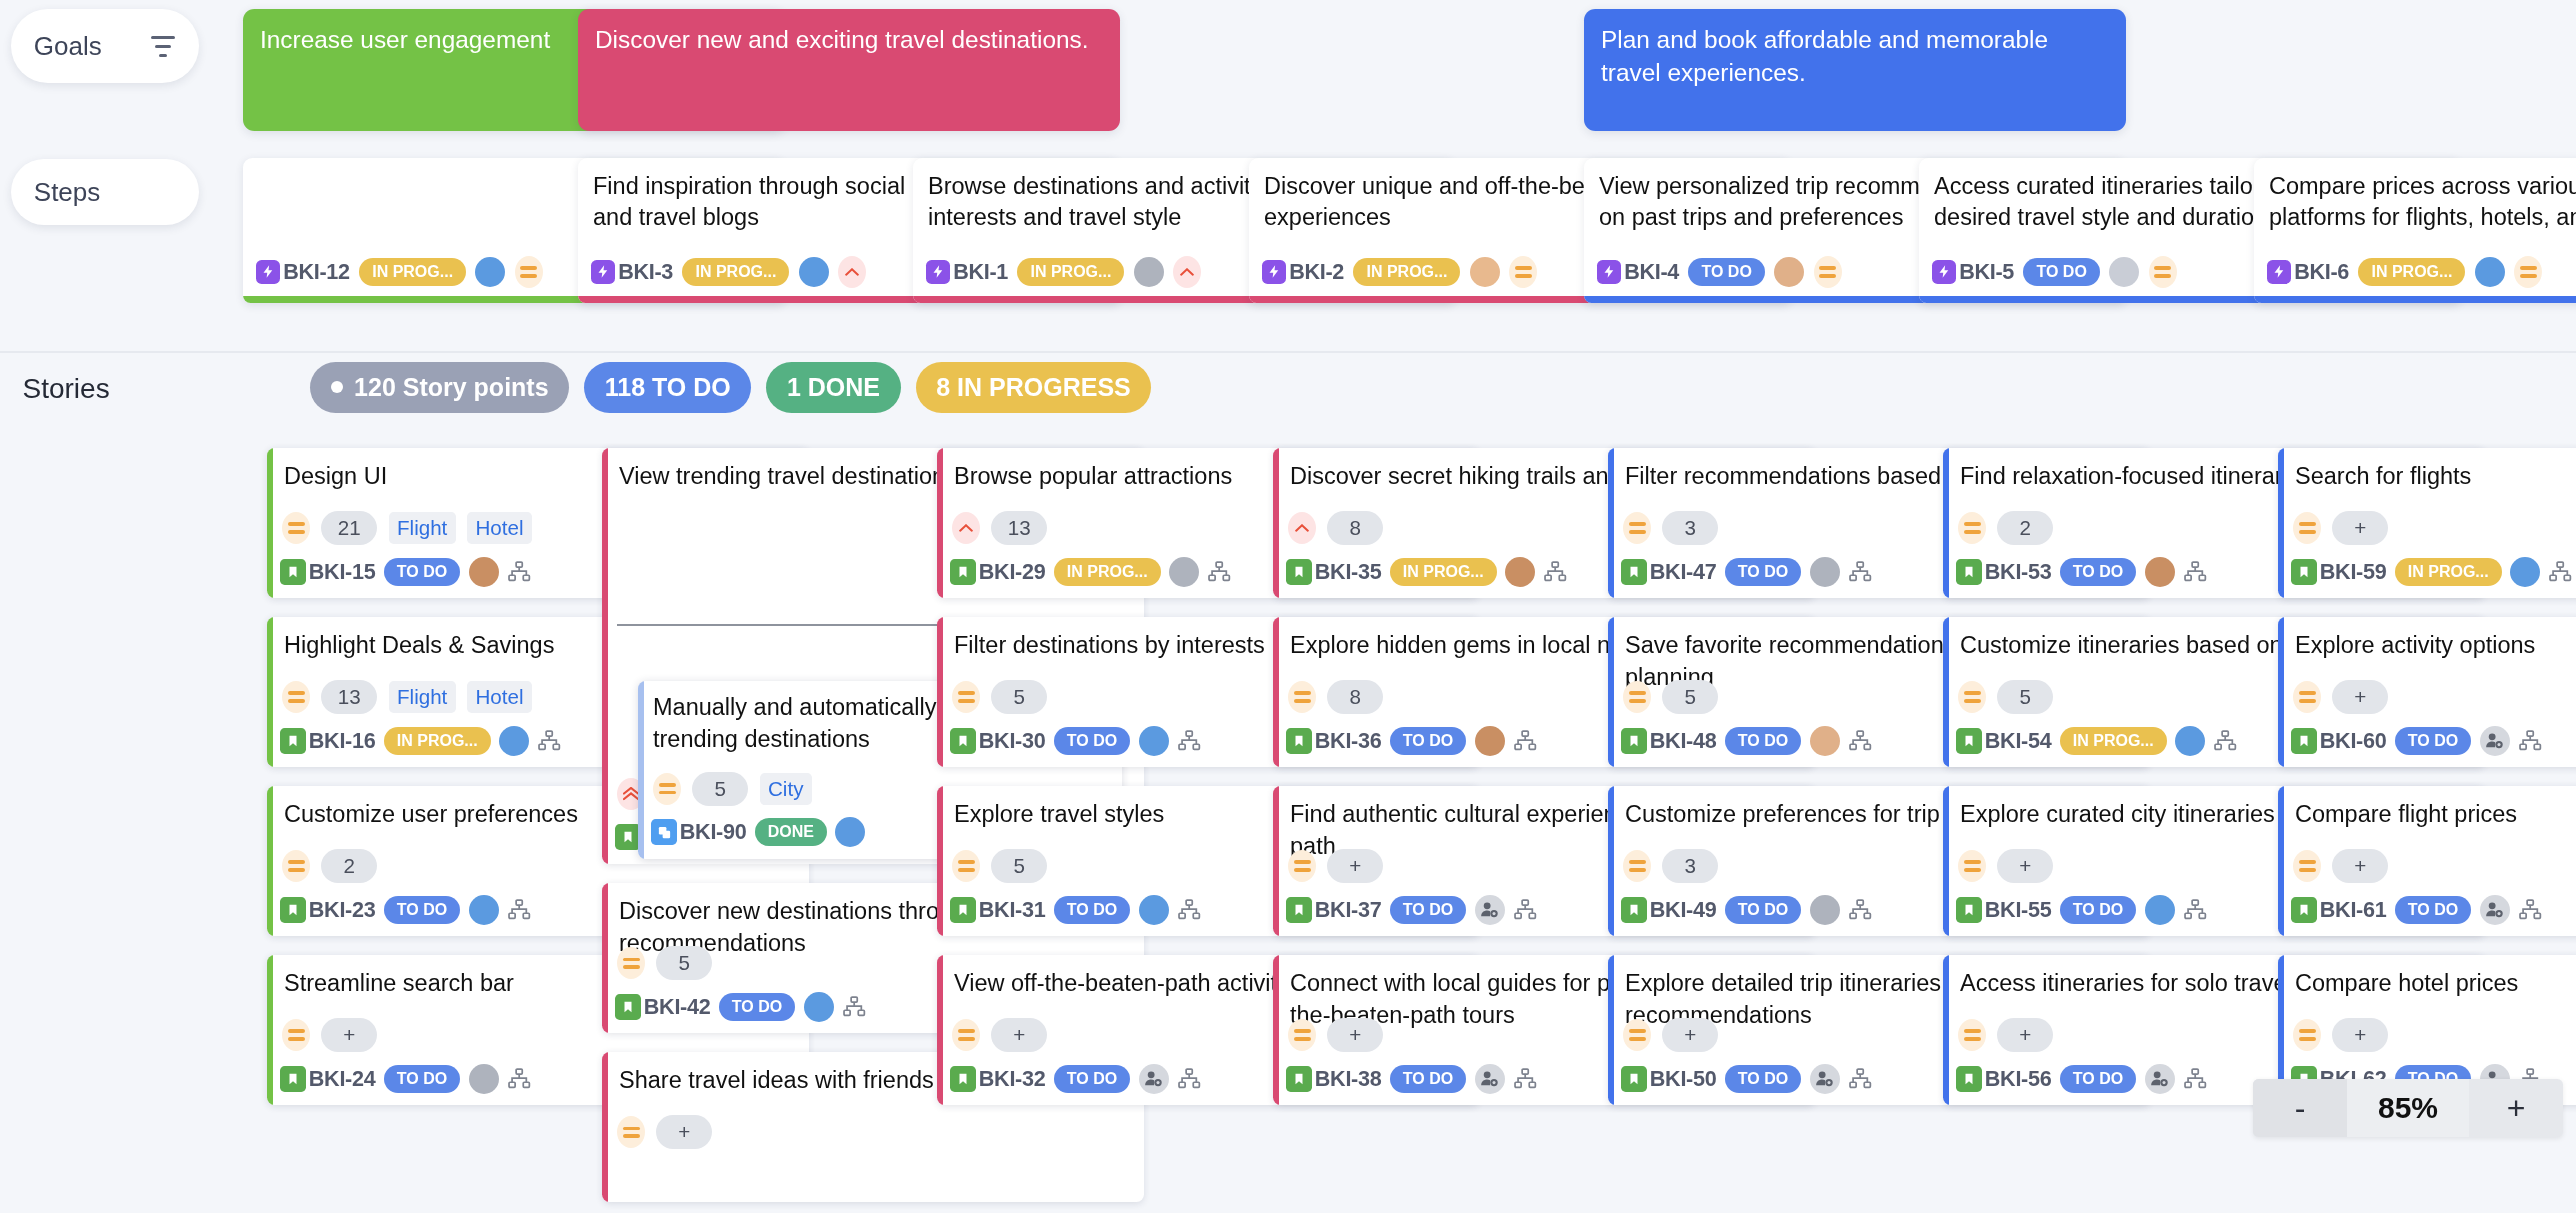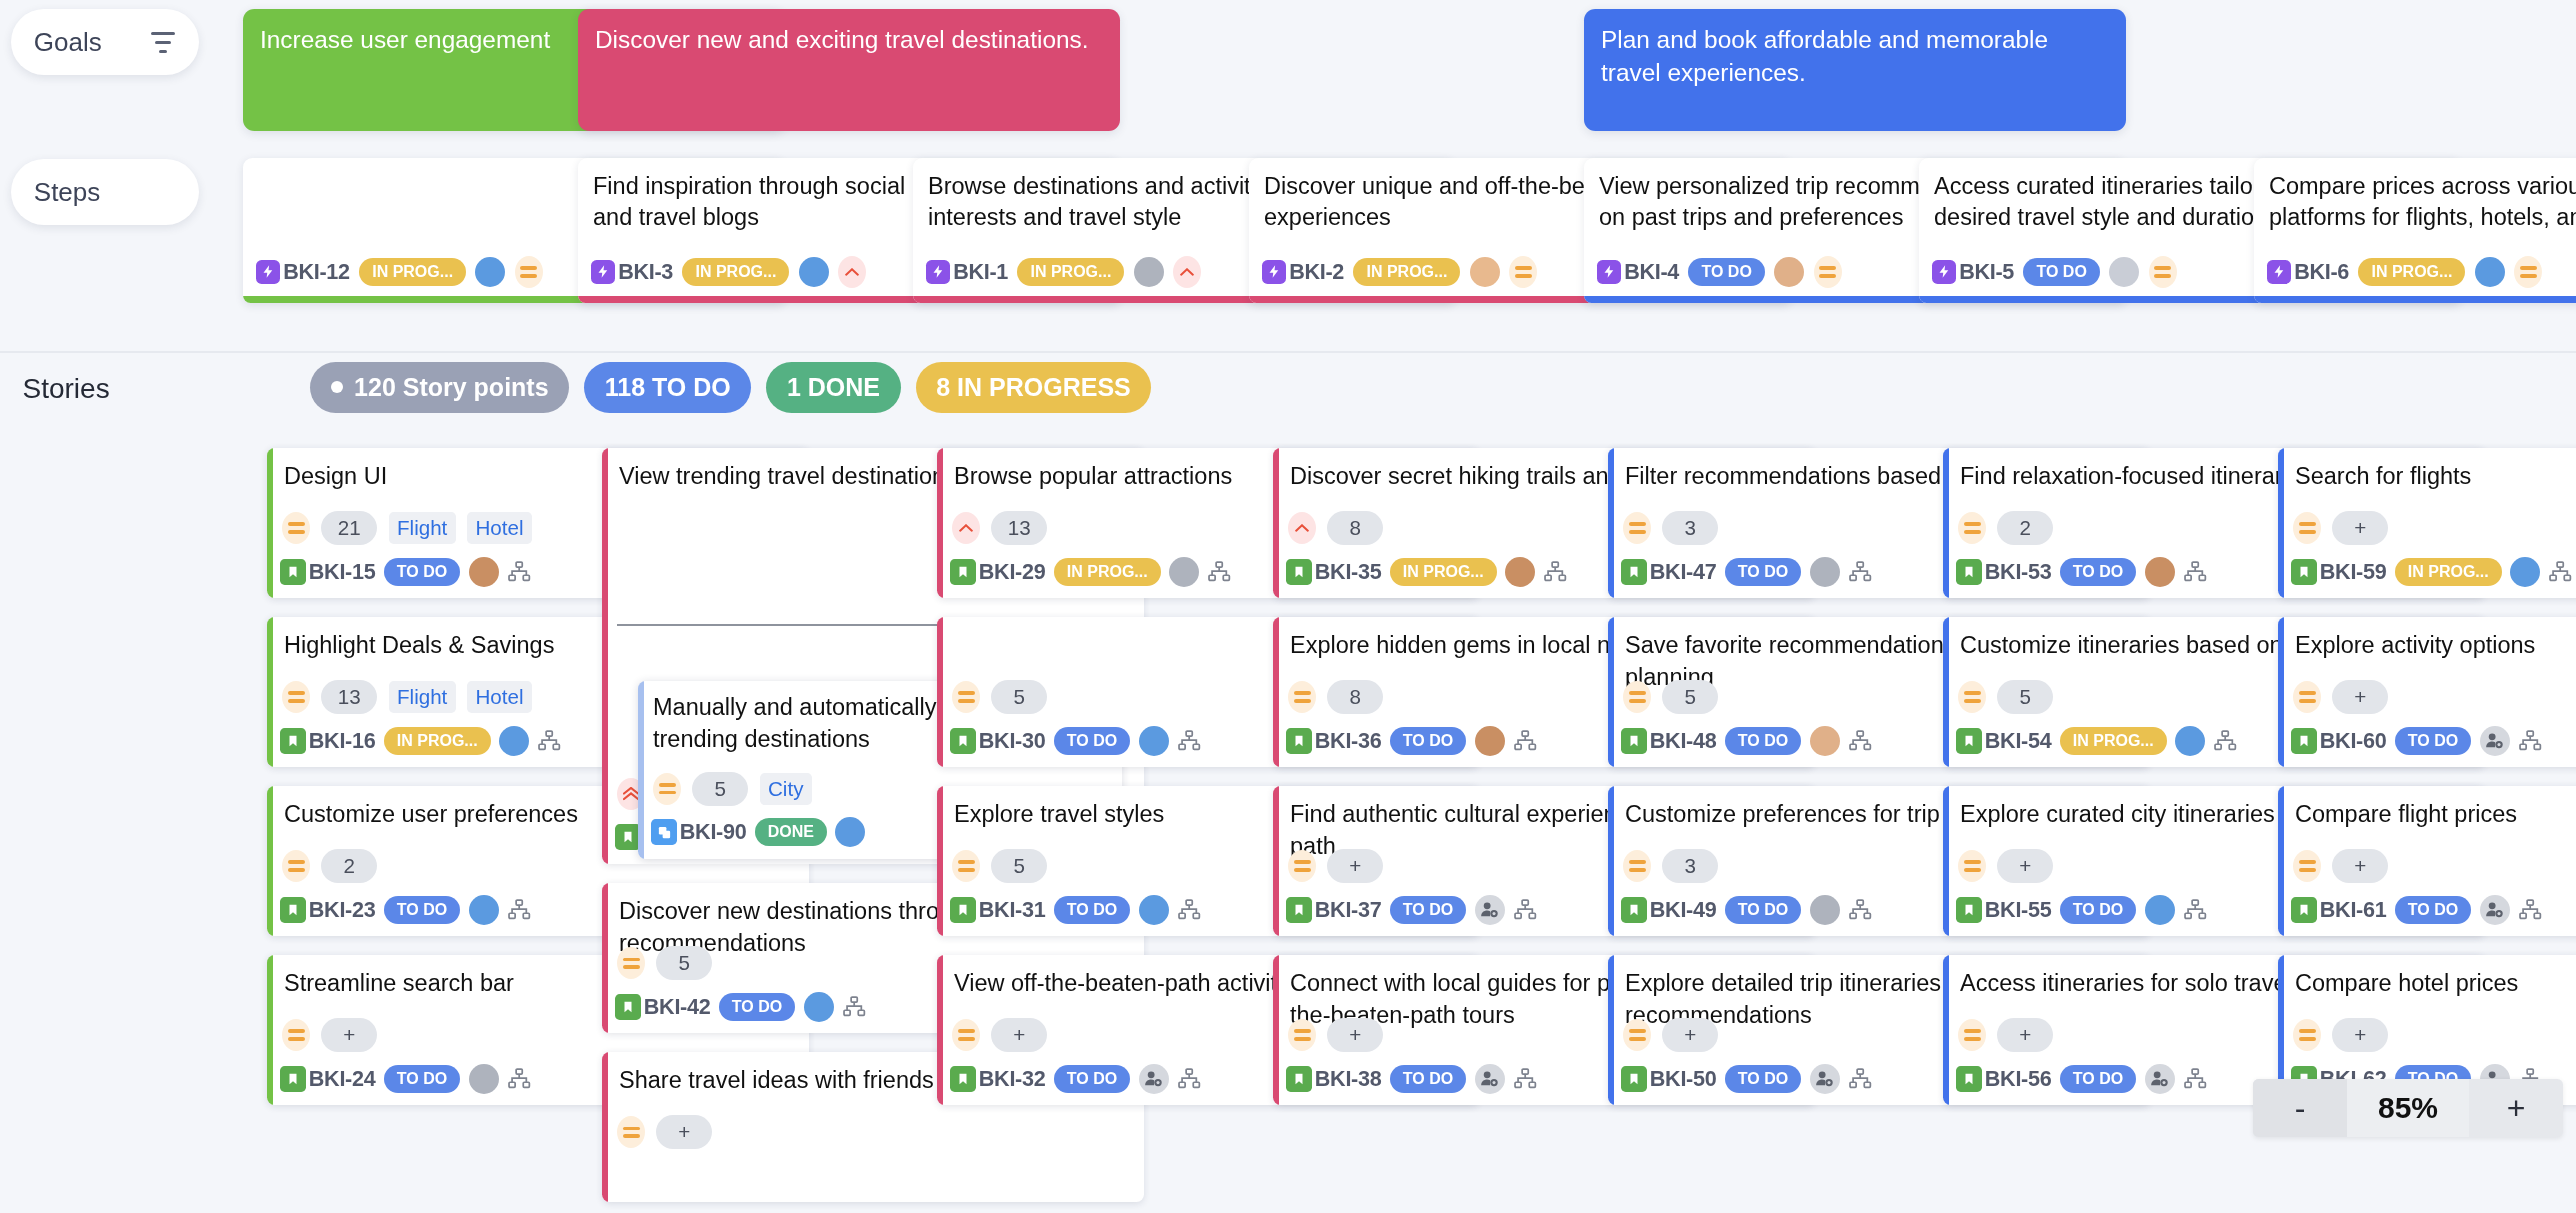--- a/index.html
+++ b/index.html
@@ -15,21 +15,21 @@
   .pill{ border-radius:937px; display:inline-flex; align-items:center; justify-content:center;
          font-weight:700; color:#fff; white-space:nowrap; }
 
   
   .rail-chip{
     position:absolute; background:#fff; border-radius:937px;
     box-shadow:0 2.8px 9.4px rgba(30,40,70,.10);
     display:flex; align-items:center; justify-content:space-between;
     padding:0 22.5px; color:#3d4458; font-size:26px;
   }
-  #goals-chip{ left:11.3px; top:9.4px; width:188px; height:66px; }
+  #goals-chip{ left:11.3px; top:9.4px; width:188px; height:74px; }
   #steps-chip{ left:11.3px; top:159px; width:188px; height:66px; }
   .filter-icon{ width:28px; height:20.6px; display:flex; flex-direction:column;
     justify-content:space-between; align-items:center; }
   .filter-icon i{ display:block; height:2.8px; background:#5b6275; border-radius:1.9px; }
   .filter-icon i:nth-child(1){ width:24.4px;}
   .filter-icon i:nth-child(2){ width:16px;}
   .filter-icon i:nth-child(3){ width:7.5px;}
 
   
   .goal-card{
@@ -610,20 +610,21 @@
             <span class="tree"><svg viewBox="0 0 24 24" width="24.4" height="24.4" fill="none" stroke="#7d828e" stroke-width="1.7">
                 <rect x="9" y="2" width="6" height="5" rx="1"></rect>
                 <rect x="2" y="15" width="6" height="5" rx="1"></rect>
                 <rect x="16" y="15" width="6" height="5" rx="1"></rect>
                 <path d="M12 7v4M5 15v-4h14v4"></path>
               </svg></span>
           </div>
         </div>
         <div class="story-card" style="width: 542px;">
           <div class="lbar" style="background: rgb(217, 74, 114);"></div>
+          <div class="title">Filter destinations by interests</div>
           <div class="rowtags">
             <span class="prio med">
               <span class="bars">
                 <span></span>
                 <span></span>
               </span>
             </span>
             <span class="pts">5</span>
           </div>
           <div class="rowmeta">

